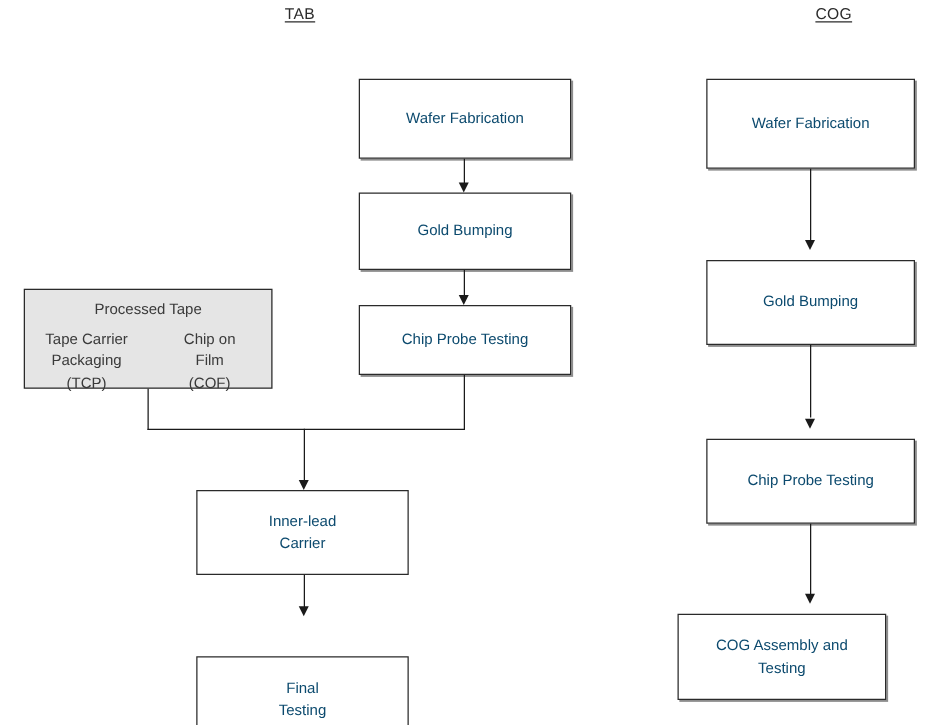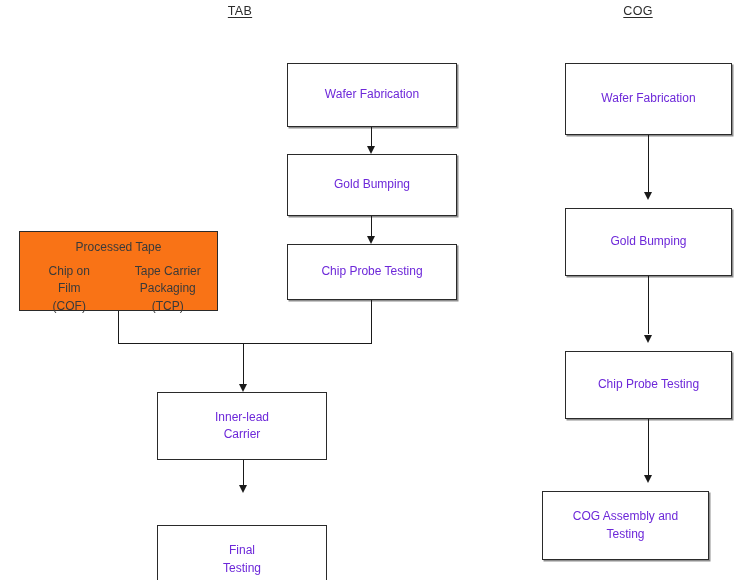--- a/index.html
+++ b/index.html
@@ -34,33 +34,33 @@
   .node {
     position: absolute;
     box-sizing: border-box;
     border: 1px solid #2a2a2a;
     background: #ffffff;
     display: flex;
     align-items: center;
     justify-content: center;
     text-align: center;
     font-size: 12px;
-    color: #6d28d9;
+    color: #0c4a6e;
     line-height: 1.45;
   }
   .node .lbl { display: block; }
   
   .node.shadow {
     box-shadow: 1.5px 1.5px 0 0 #8d8d8d;
   }
   .tape-node {
     position: absolute;
     box-sizing: border-box;
     border: 1px solid #2a2a2a;
-    background: #f97316;
+    background: #e5e5e5;
     font-size: 12px;
     color: #3a3a3a;
     line-height: 1.5;
   }
   .tape-title {
     text-align: center;
     margin-top: 6px;
     font-size: 12px;
   }
   .tape-cols {
@@ -88,46 +88,46 @@
     border-top: 8px solid #1a1a1a;
   }
 </style>
 </head>
 <body>
 
 <div id="diagram">
 
   <div class="col-title" style="left:205px; top:4px; width:70px;">TAB</div>
 
-  <div class="col-title" style="left:603px; top:4px; width:70px;">COG</div>
+  <div class="col-title" style="left:632px; top:4px; width:70px;">COG</div>
 
   <div class="node shadow" style="left:287px; top:63px; width:170px; height:64px;">
     <span class="lbl">Wafer Fabrication</span>
   </div>
 
   <div class="node shadow" style="left:287px; top:154px; width:170px; height:62px;">
     <span class="lbl">Gold Bumping</span>
   </div>
 
   <div class="node shadow" style="left:287px; top:244px; width:170px; height:56px;">
     <span class="lbl">Chip Probe Testing</span>
   </div>
 
   <div class="tape-node" style="left:19px; top:231px; width:199px; height:80px;">
     <div class="tape-title">Processed Tape</div>
     <div class="tape-cols">
       <div class="tape-col">
+        <div>Tape Carrier</div>
+        <div>Packaging</div>
+        <div>(TCP)</div>
+      </div>
+      <div class="tape-col">
         <div>Chip on</div>
         <div>Film</div>
         <div>(COF)</div>
-      </div>
-      <div class="tape-col">
-        <div>Tape Carrier</div>
-        <div>Packaging</div>
-        <div>(TCP)</div>
       </div>
     </div>
   </div>
 
   <div class="node" style="left:157px; top:392px; width:170px; height:68px;align-items:center;">
     <span class="lbl">
       <span>Inner-lead</span><br>
       <span>Carrier</span>
     </span>
   </div>

